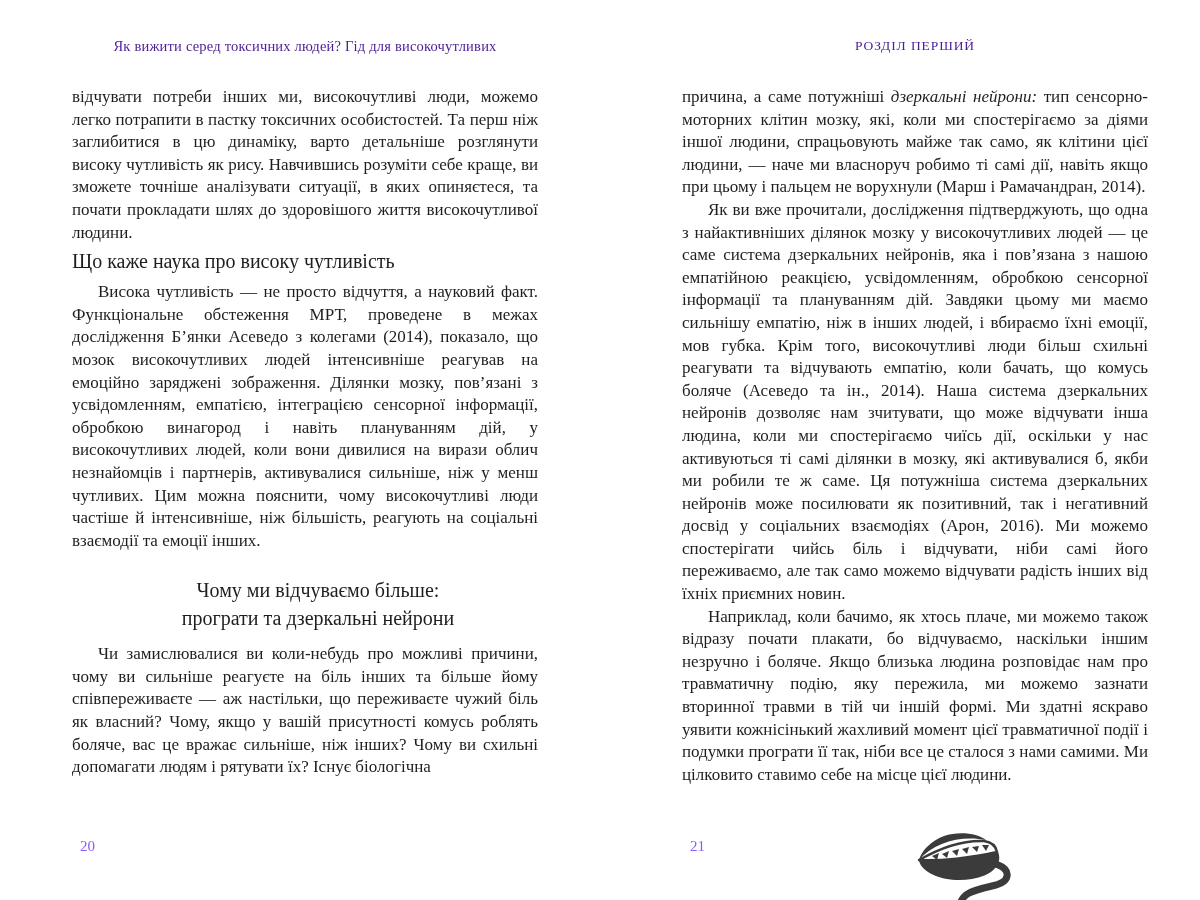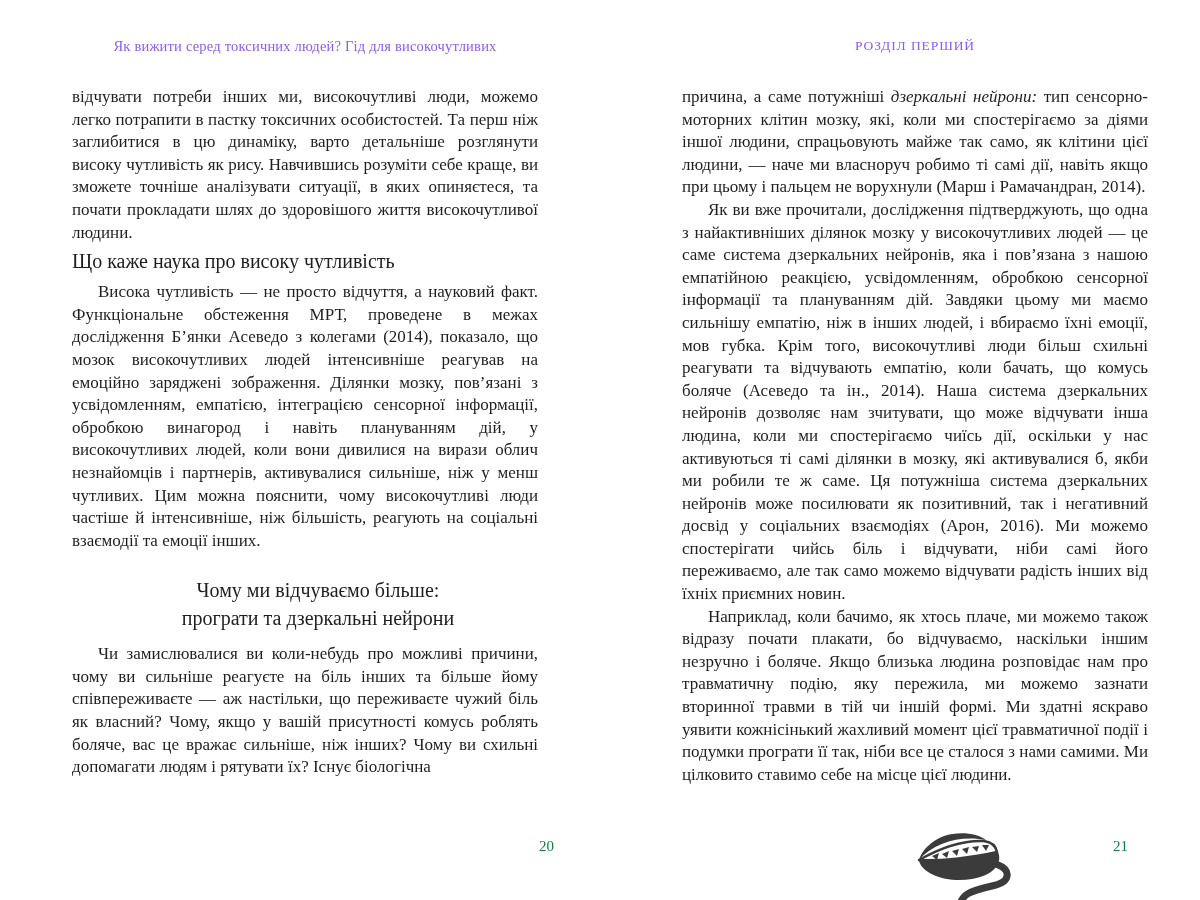--- a/index.html
+++ b/index.html
@@ -25,21 +25,21 @@
   .page-left  { left: 72px; }
   .page-right { left: 682px; }
 
   .running-header {
     position: absolute;
     top: 38px;
     left: 0;
     width: 100%;
     text-align: center;
     font-size: 14.5px;
-    color: #8b5cf6;
+    color: #4c1d95;
     letter-spacing: 0.2px;
     white-space: nowrap;
   }
   .page-right .running-header {
     font-size: 13.5px;
     letter-spacing: 0.9px;
     text-align: center;
   }
 
   .text-col {
@@ -73,25 +73,25 @@
     line-height: 27.5px;
     margin: 25px 0 11px 0;
     padding-left: 26px;
     text-align: center;
   }
   .it { font-style: italic; }
 
   .page-number {
     position: absolute;
     top: 838px;
-    left: 16px;
+    left: 8px;
     width: 100%;
-    text-align: right;
+    text-align: left;
     font-size: 15px;
-    color: #15803d;
+    color: #8b5cf6;
   }
   .page-right .page-number {
     
     width: 430px;
   }
 
   .flytrap {
     position: absolute;
     left: 912px;
     top: 830px;

